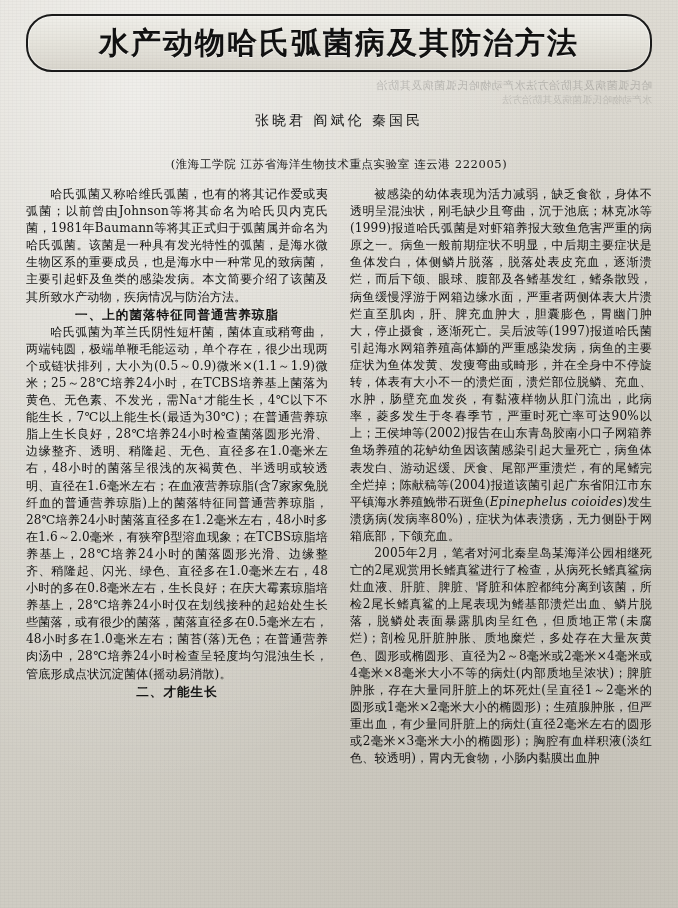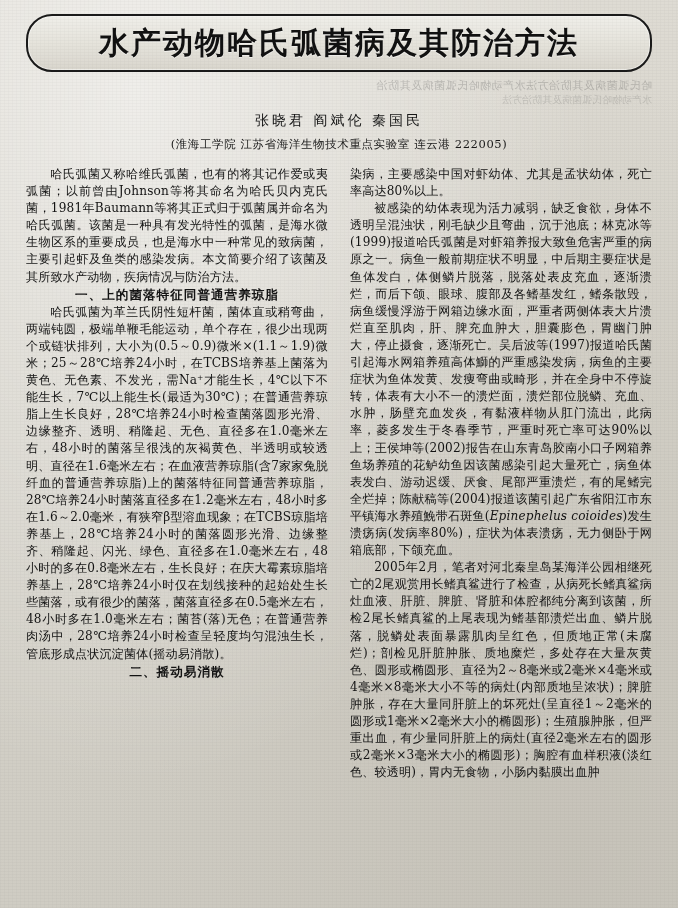--- a/index.html
+++ b/index.html
@@ -90,21 +90,21 @@
     font-size: 14px;
     color: #161616;
     margin-top: 6px;
     letter-spacing: 3px;
   }
   .affil {
     text-align: center;
     font-family: "DejaVu Serif", serif;
     font-size: 11.5px;
     color: #1a1a1a;
-    margin-top: 7px;
+    margin-top: 27px;
     letter-spacing: 0.6px;
   }
 
   
   .body-cols {
     margin-top: 14px;
     display: flex;
     gap: 22px;
     align-items: flex-start;
   }
@@ -148,23 +148,22 @@
   <div class="ghost-line2">水产动物哈氏弧菌病及其防治方法</div>
 
   <div class="authors">张晓君   阎斌伦   秦国民</div>
   <div class="affil">(淮海工学院   江苏省海洋生物技术重点实验室   连云港   222005)</div>
 
   <div class="body-cols">
     <div class="col" id="col-left">
         <p>哈氏弧菌又称哈维氏弧菌，也有的将其记作爱或夷弧菌；以前曾由Johnson等将其命名为哈氏贝内克氏菌，1981年Baumann等将其正式归于弧菌属并命名为哈氏弧菌。该菌是一种具有发光特性的弧菌，是海水微生物区系的重要成员，也是海水中一种常见的致病菌，主要引起虾及鱼类的感染发病。本文简要介绍了该菌及其所致水产动物，疾病情况与防治方法。</p>
         <h3>一、上的菌落特征同普通营养琼脂</h3>
         <p>哈氏弧菌为革兰氏阴性短杆菌，菌体直或稍弯曲，两端钝圆，极端单鞭毛能运动，单个存在，很少出现两个或链状排列，大小为(0.5～0.9)微米×(1.1～1.9)微米；25～28℃培养24小时，在TCBS培养基上菌落为黄色、无色素、不发光，需Na⁺才能生长，4℃以下不能生长，7℃以上能生长(最适为30℃)；在普通营养琼脂上生长良好，28℃培养24小时检查菌落圆形光滑、边缘整齐、透明、稍隆起、无色、直径多在1.0毫米左右，48小时的菌落呈很浅的灰褐黄色、半透明或较透明、直径在1.6毫米左右；在血液营养琼脂(含7家家兔脱纤血的普通营养琼脂)上的菌落特征同普通营养琼脂，28℃培养24小时菌落直径多在1.2毫米左右，48小时多在1.6～2.0毫米，有狭窄β型溶血现象；在TCBS琼脂培养基上，28℃培养24小时的菌落圆形光滑、边缘整齐、稍隆起、闪光、绿色、直径多在1.0毫米左右，48小时的多在0.8毫米左右，生长良好；在庆大霉素琼脂培养基上，28℃培养24小时仅在划线接种的起始处生长些菌落，或有很少的菌落，菌落直径多在0.5毫米左右，48小时多在1.0毫米左右；菌苔(落)无色；在普通营养肉汤中，28℃培养24小时检查呈轻度均匀混浊生长，管底形成点状沉淀菌体(摇动易消散)。</p>
-        <h3>二、摇动易消散</h3>
+        <h3>二、才能生长</h3>
       </div>
     <div class="col" id="col-right">
-        <p class="noindent">染病，主要感染中国对虾幼体、尤其是孟状幼体，死亡率高达80%以上。</p>
         <p>被感染的幼体表现为活力减弱，缺乏食欲，身体不透明呈混浊状，刚毛缺少且弯曲，沉于池底；林克冰等(1999)报道哈氏弧菌是对虾箱养报大致鱼危害严重的病原之一。病鱼一般前期症状不明显，中后期主要症状是鱼体发白，体侧鳞片脱落，脱落处表皮充血，逐渐溃烂，而后下颌、眼球、腹部及各鳍基发红，鳍条散毁，病鱼缓慢浮游于网箱边缘水面，严重者两侧体表大片溃烂直至肌肉，肝、脾充血肿大，胆囊膨色，胃幽门肿大，停止摄食，逐渐死亡。吴后波等(1997)报道哈氏菌引起海水网箱养殖高体鰤的严重感染发病，病鱼的主要症状为鱼体发黄、发痩弯曲或畸形，并在全身中不停旋转，体表有大小不一的溃烂面，溃烂部位脱鳞、充血、水肿，肠壁充血发炎，有黏液样物从肛门流出，此病率，菱多发生于冬春季节，严重时死亡率可达90%以上；王侯坤等(2002)报告在山东青岛胶南小口子网箱养鱼场养殖的花鲈幼鱼因该菌感染引起大量死亡，病鱼体表发白、游动迟缓、厌食、尾部严重溃烂，有的尾鳍完全烂掉；陈献稿等(2004)报道该菌引起广东省阳江市东平镇海水养殖鮸带石斑鱼(<i>Epinephelus coioides</i>)发生溃疡病(发病率80%)，症状为体表溃疡，无力侧卧于网箱底部，下颌充血。</p>
         <p>2005年2月，笔者对河北秦皇岛某海洋公园相继死亡的2尾观赏用长鳍真鲨进行了检查，从病死长鳍真鲨病灶血液、肝脏、脾脏、肾脏和体腔都纯分离到该菌，所检2尾长鳍真鲨的上尾表现为鳍基部溃烂出血、鳞片脱落，脱鳞处表面暴露肌肉呈红色，但质地正常(未腐烂)；剖检见肝脏肿胀、质地糜烂，多处存在大量灰黄色、圆形或椭圆形、直径为2～8毫米或2毫米×4毫米或4毫米×8毫米大小不等的病灶(内部质地呈浓状)；脾脏肿胀，存在大量同肝脏上的坏死灶(呈直径1～2毫米的圆形或1毫米×2毫米大小的椭圆形)；生殖腺肿胀，但严重出血，有少量同肝脏上的病灶(直径2毫米左右的圆形或2毫米×3毫米大小的椭圆形)；胸腔有血样积液(淡红色、较透明)，胃内无食物，小肠内黏膜出血肿</p>
       </div>
   </div>
 
   <div class="grain"></div>
 </div>
 
 </body></html>

